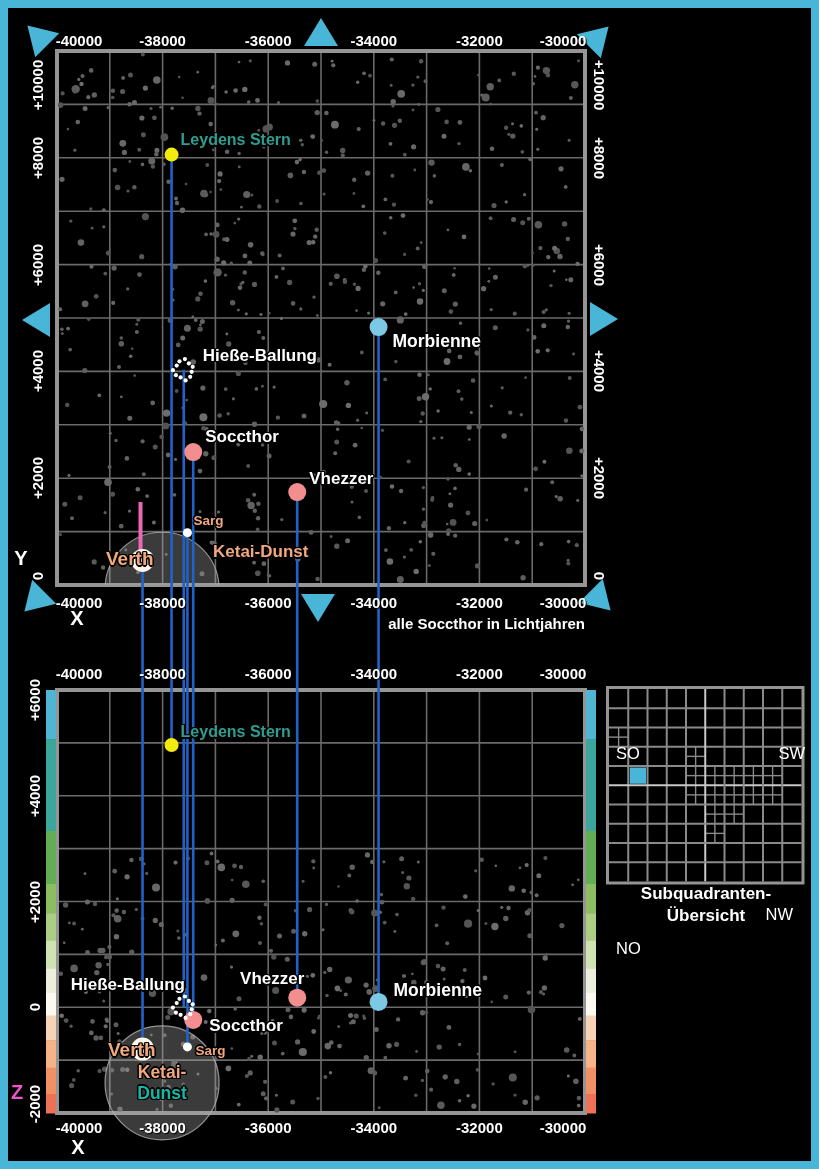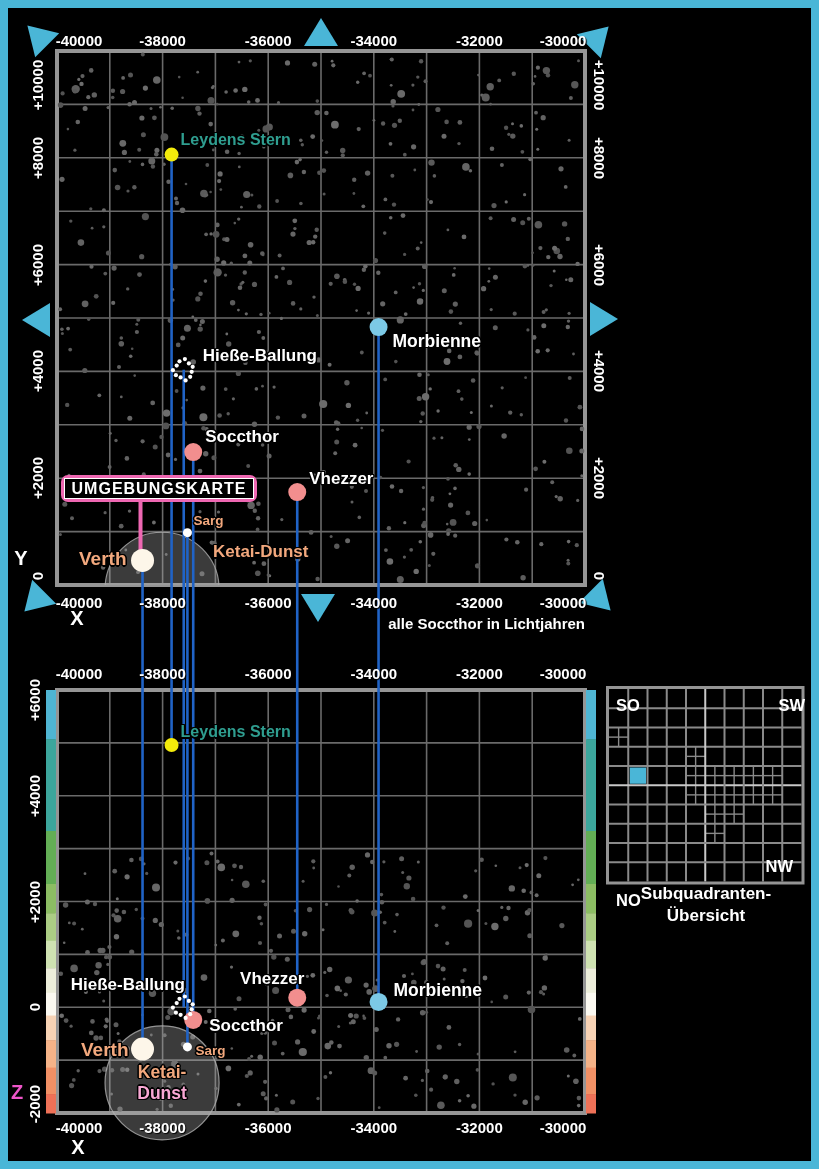--- a/index.html
+++ b/index.html
@@ -8,35 +8,35 @@
   .frame{position:absolute;inset:0;border:8px solid #4ab6d7;z-index:10;pointer-events:none;}
   #gfx{position:absolute;left:0;top:0;z-index:1;}
   #labels{position:absolute;inset:0;z-index:2;}
   .tick{position:absolute;color:#fff;font-weight:bold;font-size:15px;white-space:nowrap;
         transform:translate(-50%,-50%);text-shadow:1px 1px 1px #000;}
   .tick.rl{transform:translate(-50%,-50%) rotate(-90deg);}
   .tick.rr{transform:translate(-50%,-50%) rotate(90deg);}
   .mlabel{position:absolute;font-weight:bold;white-space:nowrap;transform:translate(0,-50%);
      text-shadow:-1.5px 0 #000,1.5px 0 #000,0 -1.5px #000,0 1.5px #000,-1px -1px #000,1px -1px #000,-1px 1px #000,1px 1px #000;}
   .mlabel.mid{transform:translate(-50%,-50%);}
-  .mlabel.end{transform:translate(-100%,-50%);}
+  .mlabel.end{transform:translate(-100%,-50%);margin-left:27px;}
   .mlabel.it{}
   .axisname{position:absolute;color:#fff;font-weight:bold;font-size:20px;
      transform:translate(-50%,-50%);text-shadow:1px 1px 1px #000;}
   #ax-x-top{left:77px;top:618px;}
   #ax-y{left:21px;top:558px;}
   #ax-x-bot{left:78px;top:1147px;}
   #ax-z{left:17px;top:1092px;color:#ee55c9;}
   #footnote{position:absolute;right:234px;top:623px;transform:translateY(-50%);
      color:#fff;font-weight:bold;font-size:15px;white-space:nowrap;}
   #centerbox{position:absolute;left:61px;top:475px;width:196px;height:27px;box-sizing:border-box;
      border:3.5px solid #ee67b2;border-radius:7px;background:#000;display:flex;}
   #centerbox .inner{flex:1;border:1.5px solid #fff;margin:0;display:flex;align-items:center;justify-content:center;
      color:#fff;font-weight:bold;font-size:16px;letter-spacing:1px;line-height:1;white-space:nowrap;}
-  .ovcorner{position:absolute;color:#fff;font-weight:bold;font-size:16.5px;transform:translateY(-50%);}
+  .ovcorner{position:absolute;color:#fff;font-weight:normal;font-size:16.5px;transform:translateY(-50%);margin-top:48px;}
   #ov-so{left:616px;top:705px;}
   #ov-sw{right:14px;top:705px;}
   #ov-no{left:616px;top:900px;}
   #ov-nw{right:26px;top:866px;}
   .ovtitle{position:absolute;color:#fff;font-weight:bold;font-size:17px;transform:translate(-50%,-50%);white-space:nowrap;}
   #ovt1{left:706px;top:894px;}
   #ovt2{left:706px;top:916px;}
 </style>
 </head>
 <body>
@@ -1110,23 +1110,20 @@
         <line x1="609" y1="862.25" x2="801.5" y2="862.25" stroke="#8a8a8a" stroke-width="2"></line>
         <rect x="607.5" y="687.5" width="195.5" height="195.5" fill="none" stroke="#949494" stroke-width="3"></rect>
       </g>
     </svg>
   <div id="labels">
     <div class="axisname" id="ax-x-top">X</div>
     <div class="axisname" id="ax-y">Y</div>
     <div class="axisname" id="ax-x-bot">X</div>
     <div class="axisname" id="ax-z">Z</div>
     <div id="footnote">alle Soccthor in Lichtjahren</div>
-    <div id="centerbox">
-      <div class="inner">UMGEBUNGSKARTE</div>
-    </div>
     <div class="ovcorner" id="ov-so">SO</div>
     <div class="ovcorner" id="ov-sw">SW</div>
     <div class="ovcorner" id="ov-no">NO</div>
     <div class="ovcorner" id="ov-nw">NW</div>
     <div class="ovtitle" id="ovt1">Subquadranten-</div>
     <div class="ovtitle" id="ovt2">Übersicht</div>
   <div class="tick" style="left: 79px; top: 40px;">-40000</div>
       <div class="tick" style="left: 79px; top: 602px;">-40000</div>
       <div class="tick" style="left: 79px; top: 673px;">-40000</div>
       <div class="tick" style="left: 79px; top: 1127px;">-40000</div>
@@ -1176,16 +1173,16 @@
       <div class="mlabel" style="left: 309.24px; top: 479.084px; color: rgb(255, 255, 255); font-size: 17px;">Vhezzer</div>
       <div class="mlabel mid" style="left: 272.24px; top: 978.732px; color: rgb(255, 255, 255); font-size: 17px;">Vhezzer</div>
       <div class="mlabel" style="left: 392.552px; top: 341.078px; color: rgb(255, 255, 255); font-size: 17.5px;">Morbienne</div>
       <div class="mlabel" style="left: 393.552px; top: 989.962px; color: rgb(255, 255, 255); font-size: 17.5px;">Morbienne</div>
       <div class="mlabel" style="left: 180.576px; top: 139.596px; color: rgb(47, 158, 144); font-size: 16px;">Leydens Stern</div>
       <div class="mlabel" style="left: 180.576px; top: 731.99px; color: rgb(47, 158, 144); font-size: 16px;">Leydens Stern</div>
       <div class="mlabel it" style="left: 202.72px; top: 355.798px; color: rgb(255, 255, 255); font-size: 17px;">Hieße-Ballung</div>
       <div class="mlabel it" style="left: 70.72px; top: 985.25px; color: rgb(255, 255, 255); font-size: 17px;">Hieße-Ballung</div>
       <div class="mlabel it" style="left: 213px; top: 552.272px; color: rgb(242, 168, 125); font-size: 17px;">Ketai-Dunst</div>
       <div class="mlabel mid it" style="left: 162.072px; top: 1071.86px; color: rgb(242, 168, 125); font-size: 17.5px;">Ketai-</div>
-      <div class="mlabel mid it" style="left: 162.072px; top: 1092.86px; color: #f9a8d4; font-size: 17.5px;">Dunst</div>
+      <div class="mlabel mid it" style="left: 162.072px; top: 1092.86px; color: #14b8a6; font-size: 17.5px;">Dunst</div>
     </div>
   <div class="frame"></div>
 </div>
 
 </body></html>

